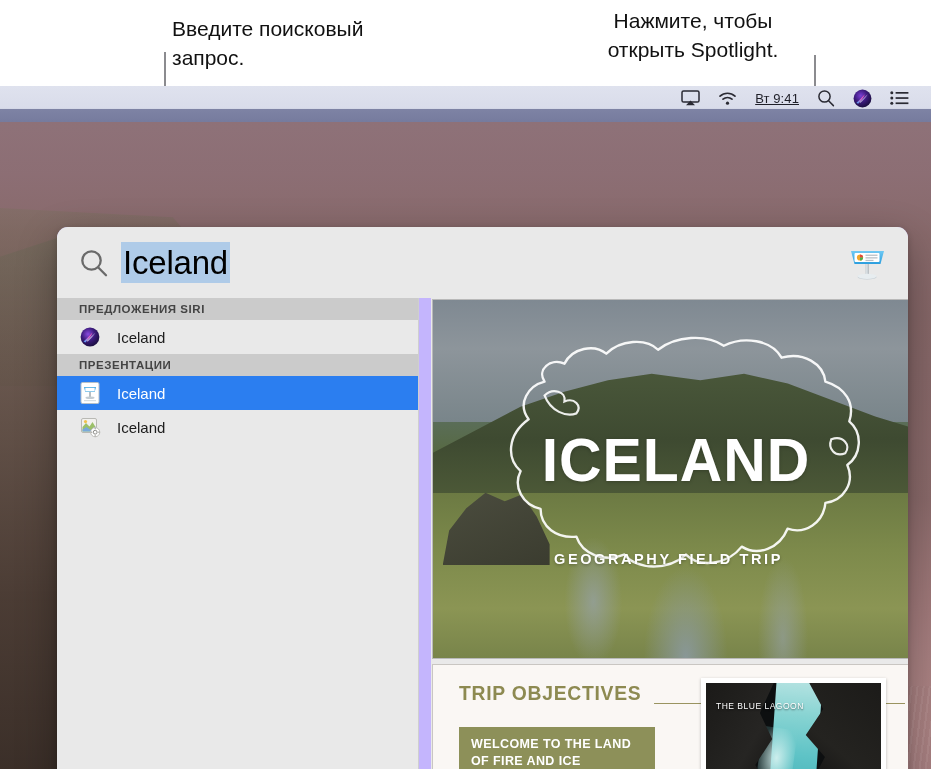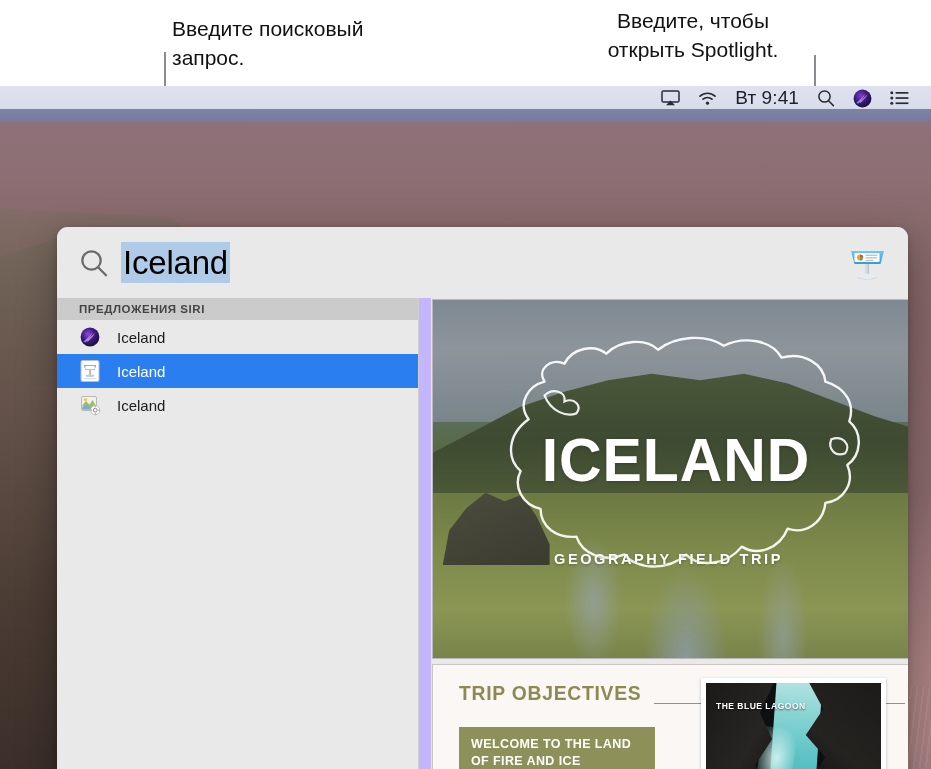--- a/index.html
+++ b/index.html
@@ -68,21 +68,21 @@
     position: absolute; left: 0; top: 0; width: 931px; height: 36px;
     background: linear-gradient(to bottom, #dfe2ee 0%, #d9dcea 62%, #cfd3e3 63%, #7e83a4 64%, #767b9e 100%);
     display: flex; align-items: flex-start; justify-content: flex-end;
     z-index: 5;
   }
   .menubar-inner {
     display: flex; align-items: center; gap: 18px;
     height: 24px; padding-right: 22px; margin-top: 0px;
   }
   .mb-item { display: flex; align-items: center; color: #2a2a33; }
-  .mb-clock { font-size: 19px; color: #1f1f28; letter-spacing: .1px; white-space: nowrap; }
+  .mb-clock { font-size: 13px; color: #1f1f28; letter-spacing: .1px; white-space: nowrap; text-decoration: underline; }
   .mb-icon svg { display: block; }
 
   
   .spotlight {
     position: absolute; left: 57px; top: 141px; width: 851px; height: 616px;
     background: #c4b5fd;
     border-radius: 11px;
     box-shadow: 0 14px 40px rgba(0,0,0,0.33), 0 2px 6px rgba(0,0,0,0.18);
     overflow: hidden;
     display: flex; flex-direction: column;
@@ -233,34 +233,34 @@
     background: linear-gradient(120deg, #1b1a18 0%, #262523 60%, #131211 100%);
     clip-path: polygon(0% 0%, 88% 0%, 70% 30%, 86% 56%, 64% 82%, 78% 100%, 0% 100%);
   }
   .lagoon-rockR {
     position:absolute; right:0; top:0; width:50%; height:100%;
     background: linear-gradient(220deg, #1c1b19 0%, #242320 60%, #101010 100%);
     clip-path: polygon(100% 0%, 18% 0%, 34% 26%, 14% 52%, 36% 74%, 20% 100%, 100% 100%);
   }
   .lagoon-label {
     position: absolute; left: 10px; top: 18px; color: #fff;
-    font-size: 8.5px; font-weight: bold; letter-spacing: .5px; line-height: 11px;
+    font-size: 8.5px; font-weight: normal; letter-spacing: .5px; line-height: 11px;
     z-index: 3; text-shadow: 0 1px 2px rgba(0,0,0,0.6);
   }
 </style>
 </head>
 <body>
 
 <div class="page">
 
   <div class="callout-text" id="callout-left-text">Введите поисковый
 запрос.</div>
   <div class="callout-line" id="callout-left-line"></div>
 
-  <div class="callout-text" id="callout-right-text">Введите, чтобы
+  <div class="callout-text" id="callout-right-text">Нажмите, чтобы
 открыть Spotlight.</div>
   <div class="callout-line" id="callout-right-line"></div>
 
   <div class="desktop">
     <div class="wallpaper">
       <div class="wall-green"></div>
       <div class="wall-cliff"></div>
       <div class="wall-sand-streaks"></div>
 
     </div>
@@ -380,20 +380,21 @@
                   </linearGradient>
                 </defs>
                 <circle cx="10" cy="10" r="9.4" fill="url(#siriR1)"></circle>
                 <path d="M3.6 14.5 C6.5 12 9 9.5 12.5 5.6 C11 9.4 8.5 12.4 5.4 15.6 Z" fill="url(#siriR2)"></path>
                 <path d="M6.8 13.8 C9.2 11.4 12.6 8.2 15.6 5.4 C13.4 9 10.2 12.2 7.6 14.8 Z" fill="#fff" opacity="0.6"></path>
               </svg>
             </span>
             <span class="sp-row-label">Iceland</span>
           </div>
 
+          <div class="sp-group-header">ПРЕЗЕНТАЦИИ</div>
           <div class="sp-row selected">
             <span class="sp-row-icon">
               <svg width="20" height="22" viewBox="0 0 20 22">
                 <rect x="1" y="0.5" width="18" height="21" rx="1.5" fill="#ffffff" stroke="#b7c0c7" stroke-width="1"></rect>
                 <path d="M4 5 L16 5 L14.7 10 L5.3 10 Z" fill="#45a8e0"></path>
                 <rect x="5.3" y="5.8" width="9.4" height="3.6" fill="#ffffff"></rect>
                 <rect x="9.3" y="10" width="1.4" height="5.2" fill="#9aa4ab"></rect>
                 <ellipse cx="10" cy="15.8" rx="4.6" ry="1.3" fill="#c3ccd2"></ellipse>
                 <rect x="4" y="18" width="12" height="1.2" fill="#d6dde1"></rect>
               </svg>

